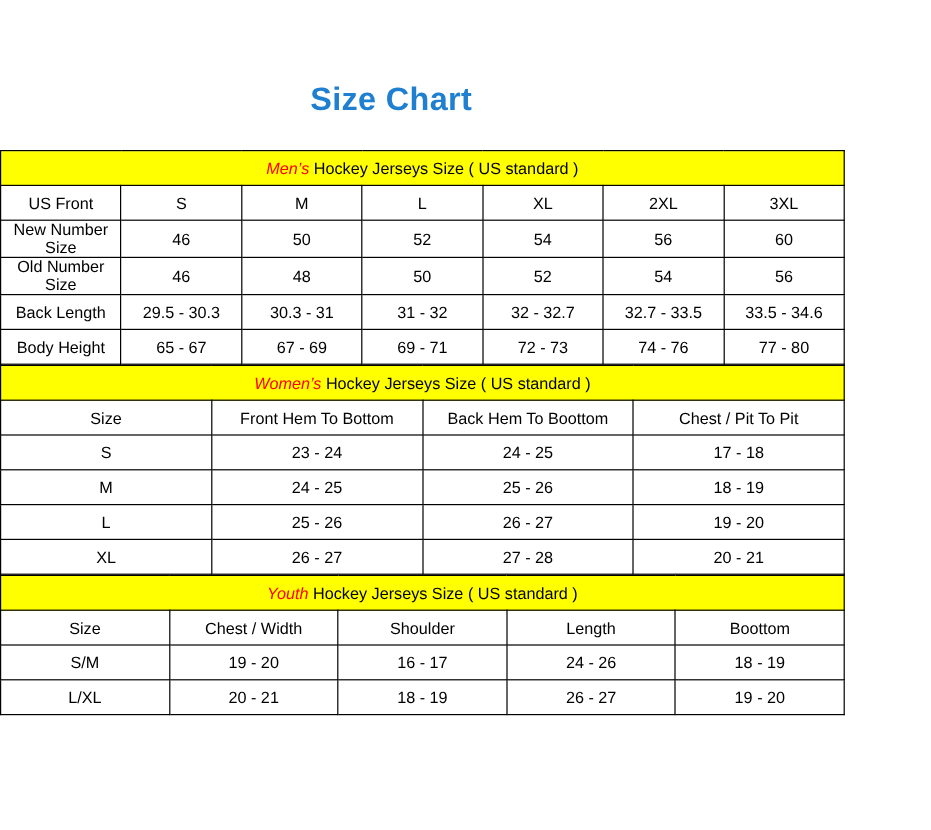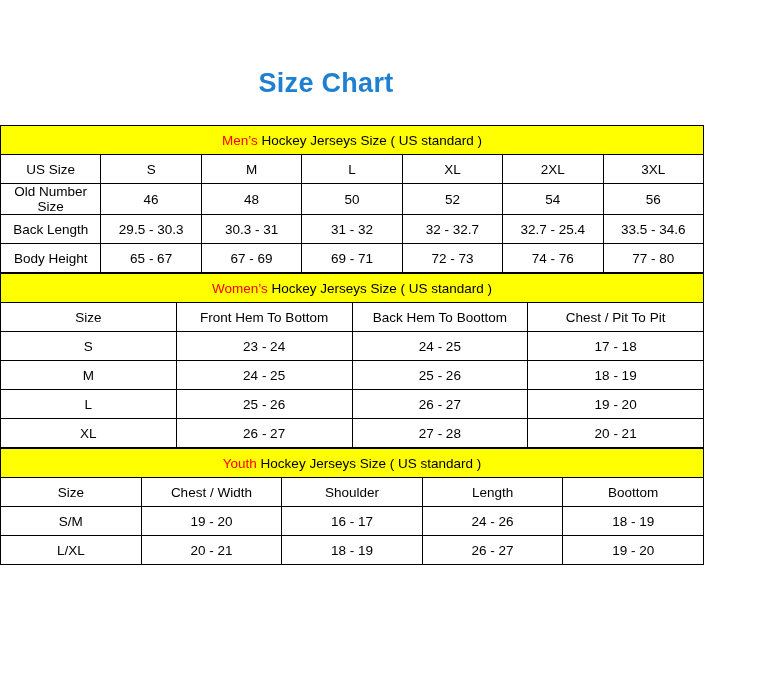--- a/index.html
+++ b/index.html
@@ -51,20 +51,21 @@
     background: #ffffff;
   }
   .band {
     background: #ffff00 !important;
     font-weight: bold;
     font-size: 15px;
     height: 32px;
   }
   .band .accent {
     color: #ff0000;
+    font-style: italic;
   }
   .hdr-cell {
     font-weight: bold;
   }
   .rowlabel {
     font-weight: normal;
   }
   .bold-label {
     font-weight: bold;
   }
@@ -77,44 +78,53 @@
   <h1 class="title">Size Chart</h1>
 
   <div class="tables-wrap">
 
     <table class="size-table">
       <tbody>
         <tr>
           <td class="band" colspan="7"><span class="accent">Men’s</span><span> Hockey Jerseys Size ( US standard )</span></td>
         </tr>
         <tr>
-          <td class="hdr-cell">US Size</td>
+          <td class="hdr-cell">US Front</td>
           <td class="hdr-cell">S</td>
           <td class="hdr-cell">M</td>
           <td class="hdr-cell">L</td>
           <td class="hdr-cell">XL</td>
           <td class="hdr-cell">2XL</td>
           <td class="hdr-cell">3XL</td>
+        </tr>
+        <tr>
+          <td class="rowlabel">New Number Size</td>
+          <td>46</td>
+          <td>50</td>
+          <td>52</td>
+          <td>54</td>
+          <td>56</td>
+          <td>60</td>
         </tr>
         <tr>
           <td class="rowlabel">Old Number Size</td>
           <td>46</td>
           <td>48</td>
           <td>50</td>
           <td>52</td>
           <td>54</td>
           <td>56</td>
         </tr>
         <tr>
           <td class="rowlabel">Back Length</td>
           <td>29.5 - 30.3</td>
           <td>30.3 - 31</td>
           <td>31 - 32</td>
           <td>32 - 32.7</td>
-          <td>32.7 - 25.4</td>
+          <td>32.7 - 33.5</td>
           <td>33.5 - 34.6</td>
         </tr>
         <tr>
           <td class="rowlabel">Body Height</td>
           <td>65 - 67</td>
           <td>67 - 69</td>
           <td>69 - 71</td>
           <td>72 - 73</td>
           <td>74 - 76</td>
           <td>77 - 80</td>

